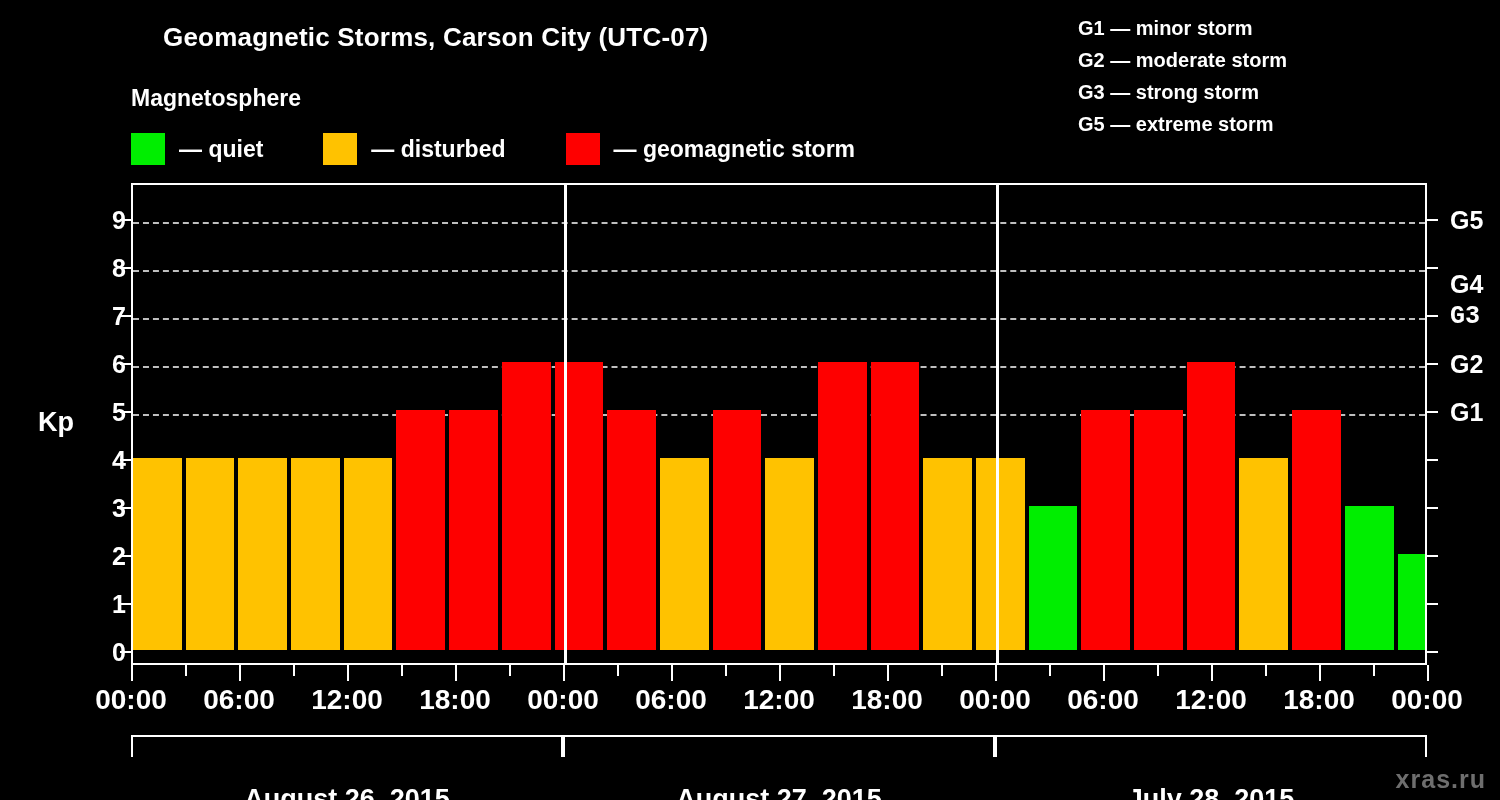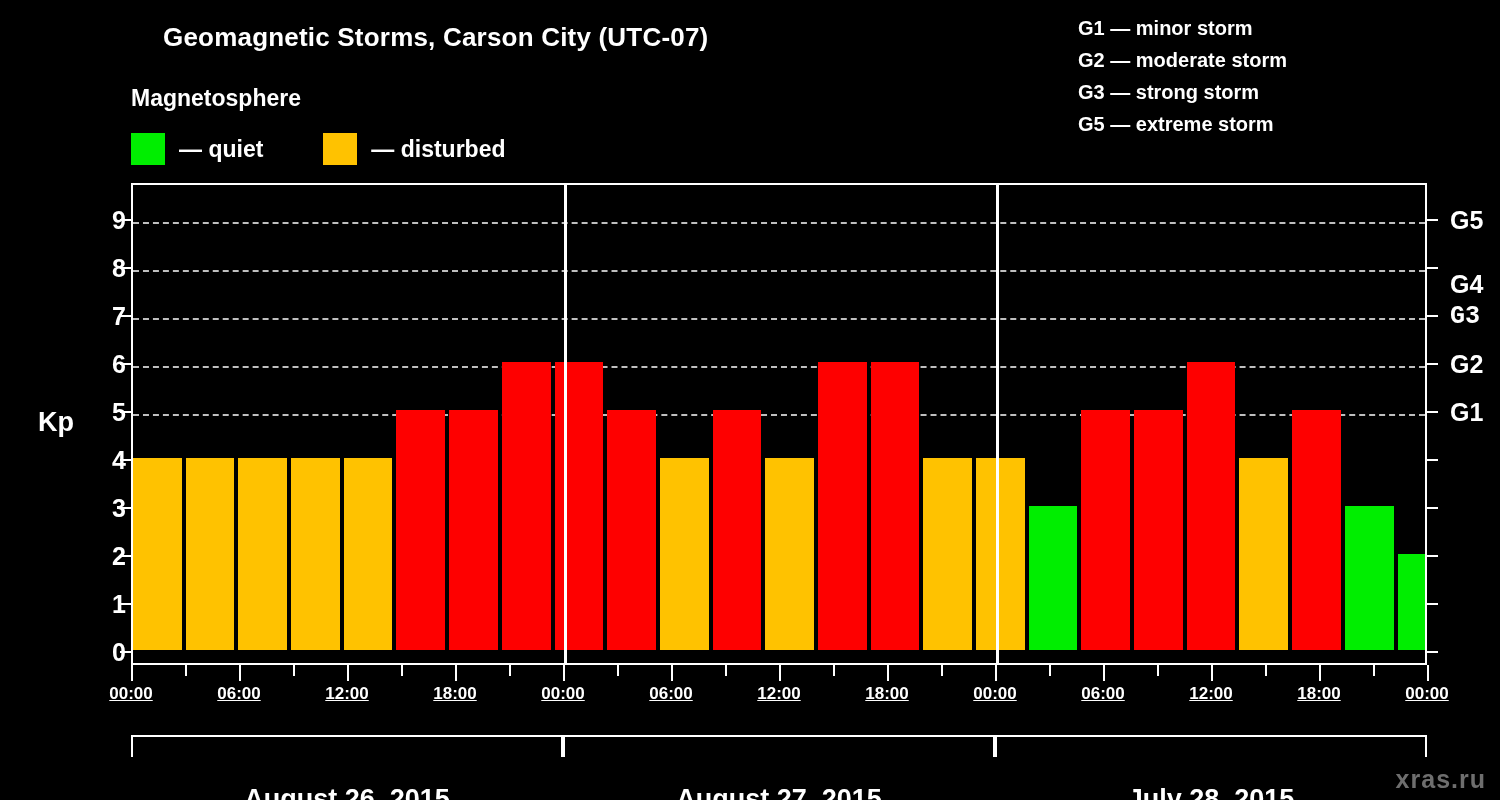--- a/index.html
+++ b/index.html
@@ -43,21 +43,21 @@
   
   .glabels span{position:absolute;left:1450px;font-size:25px;font-weight:bold;
                 transform:translateY(-50%);}
   .gtick{position:absolute;left:1427px;width:11px;height:2px;background:#fff;
          transform:translateY(-50%);}
 
   
   .xticks{position:absolute;left:131px;top:665px;width:1296px;height:16px;}
   .xticks i{position:absolute;top:0;width:2px;height:16px;background:#fff;}
   .xlabels{position:absolute;left:0;top:684px;width:1500px;height:40px;}
-  .xlabels span{position:absolute;font-size:17px;font-weight:bold;transform:translateX(-50%);text-decoration:underline;}
+  .xlabels span{position:absolute;font-size:28px;font-weight:bold;transform:translateX(-50%);}
 
   
   .brackets{position:absolute;left:131px;top:735px;width:1296px;height:22px;}
   .bracket{position:absolute;top:0;height:22px;border-left:2px solid #fff;
            border-right:2px solid #fff;border-top:2px solid #fff;box-sizing:border-box;}
   .datelabels span{position:absolute;top:755px;font-size:27px;font-weight:bold;
                    transform:translateX(-50%);white-space:nowrap;margin-top:29px;}
 
   .watermark{position:absolute;right:14px;bottom:6px;font-size:25px;font-weight:bold;
              color:#6e6e6e;letter-spacing:1px;}
@@ -69,20 +69,24 @@
 <div class="subtitle">Magnetosphere</div>
 
 <div class="legend" id="legend">
     <div class="legend-item">
       <span class="swatch" style="background:#00EE00"></span>
       <span class="legend-label">— quiet</span>
     </div>
     <div class="legend-item">
       <span class="swatch" style="background:#FFC200"></span>
       <span class="legend-label">— disturbed</span>
+    </div>
+    <div class="legend-item">
+      <span class="swatch" style="background:#FE0000"></span>
+      <span class="legend-label">— geomagnetic storm</span>
     </div>
   </div>
 
 <div class="gscale" id="gscale">
     <div>G1 — minor storm</div>
     <div>G2 — moderate storm</div>
     <div>G3 — strong storm</div>
     <div>G5 — extreme storm</div>
   </div>
 

